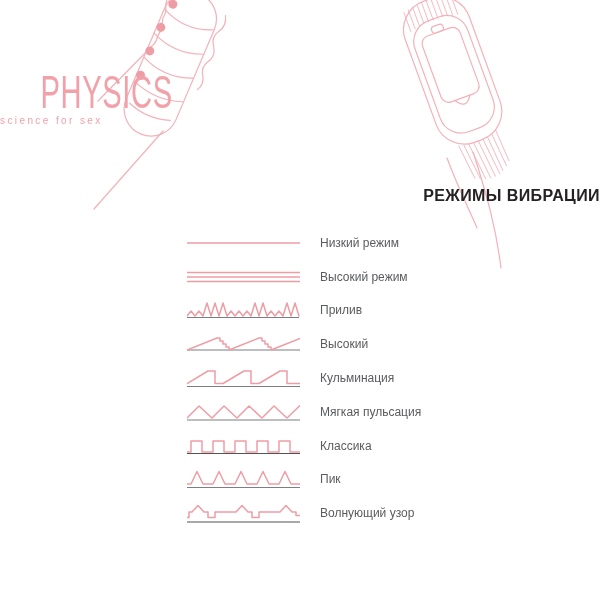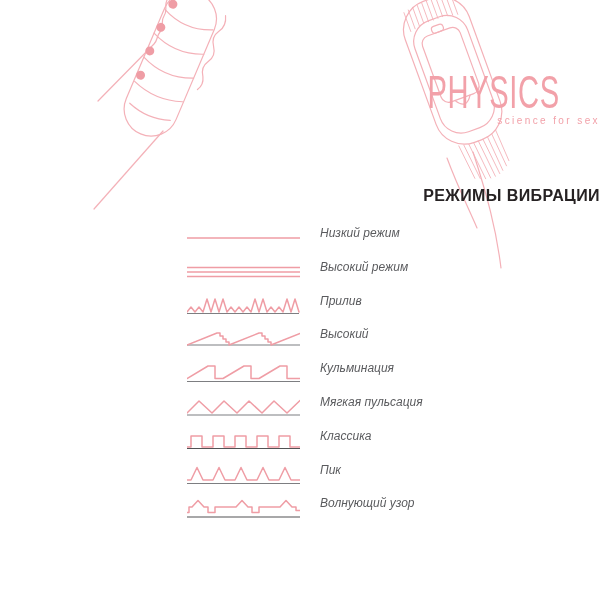--- a/index.html
+++ b/index.html
@@ -15,32 +15,32 @@
   *{margin:0;padding:0;box-sizing:border-box;}
   html,body{background:#fff;}
   .canvas{
     position:relative;width:600px;height:600px;background:var(--background);
     overflow:hidden;font-family:"Liberation Sans",sans-serif;
   }
   .illu{position:absolute;}
   .il{fill:none;stroke:var(--pink-light);stroke-width:1.2;stroke-linecap:round;stroke-linejoin:round;}
   .ilh{fill:none;stroke:var(--pink-light);stroke-width:0.8;stroke-linecap:round;}
   .ilf{fill:var(--pink);stroke:none;}
-  .logo{position:absolute;top:72px;left:0;width:100%;text-align:right;color:var(--logo-pink);}
+  .logo{position:absolute;top:72px;left:0;width:100%;text-align:left;color:var(--logo-pink);}
   .logo-text{
     display:inline-block;font-size:47px;font-weight:400;letter-spacing:1px;
     line-height:0.85;transform:scaleX(0.62);transform-origin:center top;white-space:nowrap;
   }
   .logo-tagline{font-size:10px;letter-spacing:2.4px;margin-top:3px;}
   .heading{
     position:absolute;top:187px;left:0;width:100%;text-align:right;
     font-size:16px;font-weight:bold;letter-spacing:0.4px;color:var(--heading-text);
   }
   .modes-list{position:absolute;left:187px;top:226px;width:320px;}
-  .mode-row{display:flex;height:33.8px;font-style:italic;}
+  .mode-row{display:flex;align-items:center;height:33.8px;}
   .wave-cell{flex:0 0 auto;width:113px;height:24px;}
   .wave-cell svg{display:block;width:113px;height:24px;}
   .mode-label{margin-left:20px;font-size:12px;color:var(--label-text);white-space:nowrap;}
   .wp{fill:none;stroke:var(--pink);stroke-width:1.5;stroke-linejoin:round;stroke-linecap:round;}
   .wg{fill:none;stroke:var(--gray-line);stroke-width:1.1;}
   .wd{fill:none;stroke:var(--dark-line);stroke-width:1.1;}
 </style>
 </head>
 <body>
 

